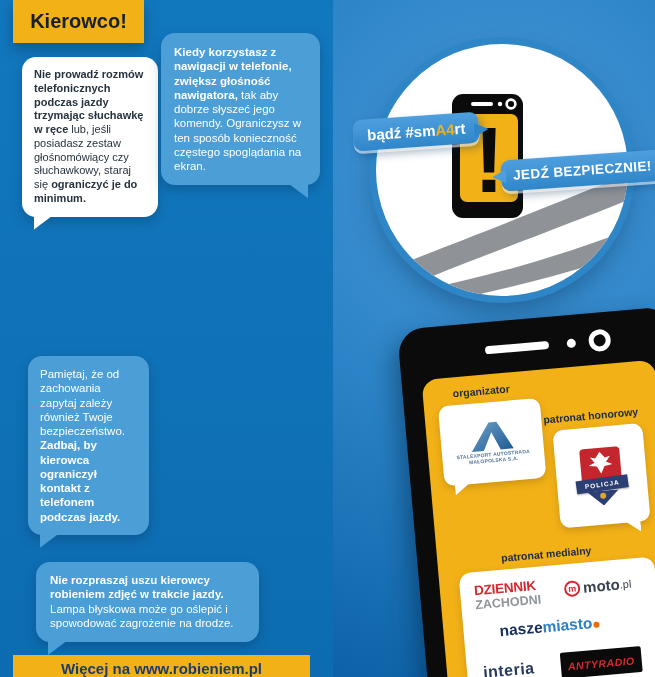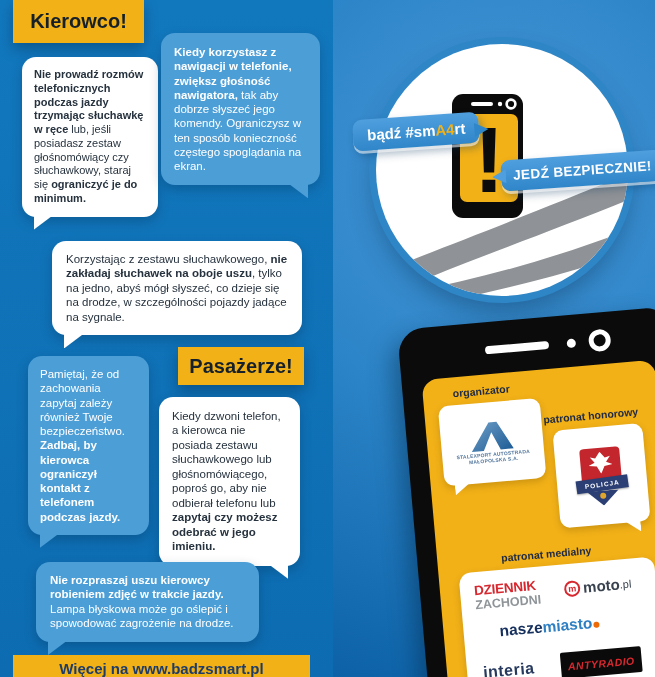--- a/index.html
+++ b/index.html
@@ -134,42 +134,33 @@
   </div>
 
   <div class="bubble white tl" id="b1">
     <p><span class="b">Nie prowadź rozmów telefonicznych podczas jazdy trzymając słuchawkę w ręce </span><span>lub, jeśli posiadasz zestaw głośnomówiący czy słuchawkowy, staraj się </span><span class="b">ograniczyć je do minimum.</span></p>
   </div>
 
   <div class="bubble blue tr" id="b2">
     <p><span class="b">Kiedy korzystasz z nawigacji w telefonie, zwiększ głośność nawigatora,</span><span> tak aby dobrze słyszeć jego komendy. Ograniczysz w ten sposób konieczność częstego spoglądania na ekran.</span></p>
   </div>
 
-  <div class="bubble white tl" id="b3">
-    <p><span>Korzystając z zestawu słuchawkowego, </span><span class="b">nie zakładaj słuchawek na oboje uszu</span><span>, tylko na jedno, abyś mógł słyszeć, co dzieje się na drodze, w szczególności pojazdy jadące na sygnale.</span></p>
-  </div>
 
   <div class="bubble blue tl" id="b4">
     <p><span>Pamiętaj, że od zachowania zapytaj zależy również Twoje bezpieczeństwo. </span><span class="b">Zadbaj, by kierowca ograniczył kontakt z telefonem podczas jazdy.</span></p>
   </div>
 
-  <div class="hdr" id="hdr2">
-    <span>Pasażerze!</span>
-  </div>
-
-  <div class="bubble white tr" id="b5">
-    <p><span>Kiedy dzwoni telefon, a kierowca nie posiada zestawu słuchawkowego lub głośnomówiącego, poproś go, aby nie odbierał telefonu lub </span><span class="b">zapytaj czy możesz odebrać w jego imieniu.</span></p>
-  </div>
+
 
   <div class="bubble blue tl" id="b6">
     <p><span class="b">Nie rozpraszaj uszu kierowcy robieniem zdjęć w trakcie jazdy. </span><span>Lampa błyskowa może go oślepić i spowodować zagrożenie na drodze.</span></p>
   </div>
 
   <div id="footer">
-    <span>Więcej na www.badzsmart.pl</span>
+    <span>Więcej na www.robieniem.pl</span>
   </div>
 
   <div id="circle">
     <svg width="252" height="252" viewBox="0 0 252 252">
 
       <rect x="76" y="50" width="71" height="124" rx="11" fill="#0B0B0B"></rect>
       <rect x="95" y="58" width="22" height="4" rx="2" fill="#FFFFFF"></rect>
       <circle cx="124" cy="60" r="2.2" fill="#FFFFFF"></circle>
       <circle cx="135" cy="60" r="4.4" fill="none" stroke="#FFFFFF" stroke-width="2.6"></circle>
       <rect x="84" y="70" width="58" height="88" rx="7" fill="#F2B117"></rect>

